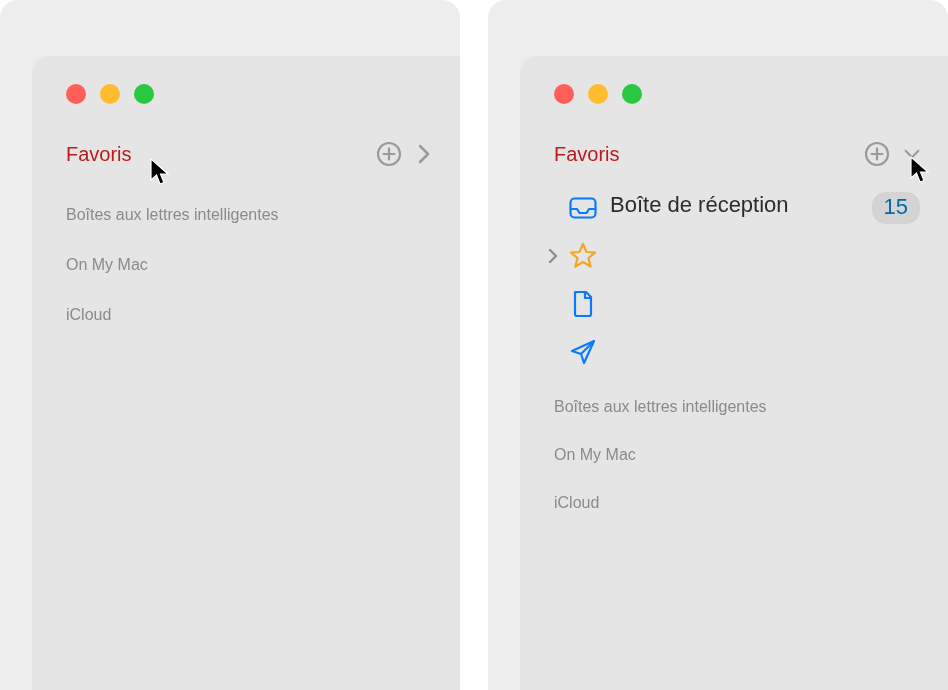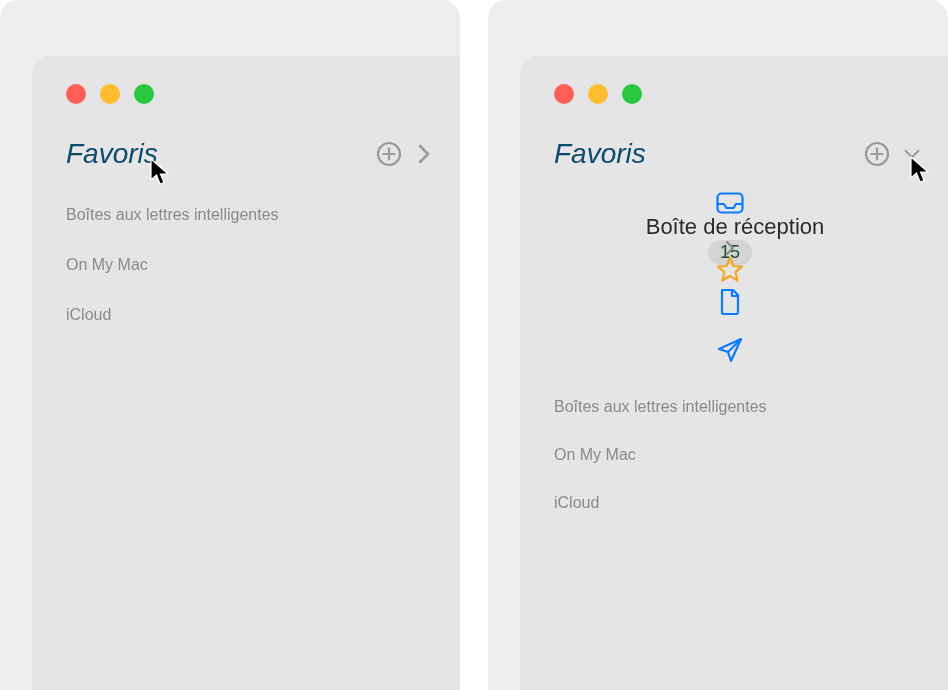--- a/index.html
+++ b/index.html
@@ -46,24 +46,23 @@
     .dot-max { background: #28c840; }
     .section-header {
       display: flex;
       align-items: center;
       justify-content: space-between;
       padding: 0 28px 0 34px;
       height: 40px;
       position: relative;
     }
     .section-title {
-      font-size: 28px;
+      font-size: 20px;
       font-weight: 500;
-      color: #0c4a6e;
-      font-style: italic;
+      color: #b91c1c;
     }
     .section-controls {
       display: flex;
       align-items: center;
       gap: 14px;
     }
     .plus-circle {
       width: 26px; height: 26px;
       display: flex; align-items: center; justify-content: center;
     }
@@ -77,46 +76,44 @@
       font-size: 16px;
       font-weight: 500;
       color: #8a8a8a;
       margin-top: 30px;
     }
     .mailboxes {
       margin-top: 10px;
     }
     .mailbox-row {
       display: flex;
-      align-items: center;
       padding: 8px 28px 8px 20px;
       height: 48px;
       position: relative;
-      flex-direction: column;
     }
     .disclosure-col {
       width: 26px;
       display:flex;align-items:center;justify-content:center;
       flex-shrink:0;
     }
     .icon-col {
       width: 34px;
       display:flex;align-items:center;justify-content:center;
       flex-shrink:0;
     }
     .mailbox-label {
       font-size: 22px;
       color: #2b2b2b;
       margin-left: 10px;
       flex: 1;
     }
     .badge {
       background: #d4d4d4;
-      color: #14532d;
-      font-size: 18px;
+      color: #0369a1;
+      font-size: 22px;
       font-weight: 500;
       border-radius: 14px;
       padding: 2px 12px;
       min-width: 34px;
       text-align: center;
     }
     .cursor {
       position: absolute;
       width: 22px; height: 28px;
       pointer-events: none;

